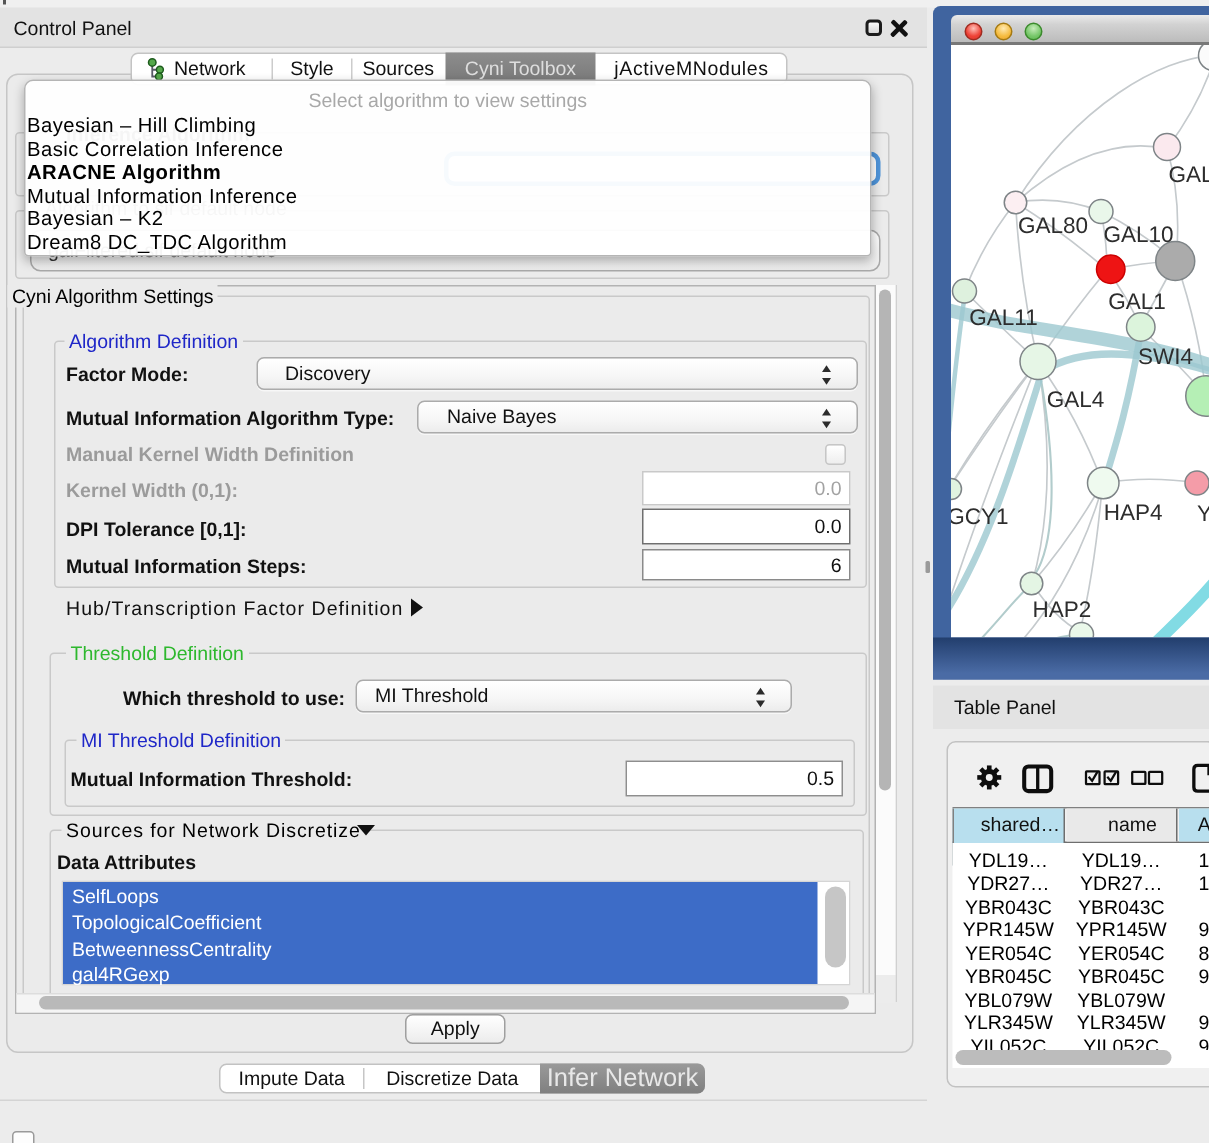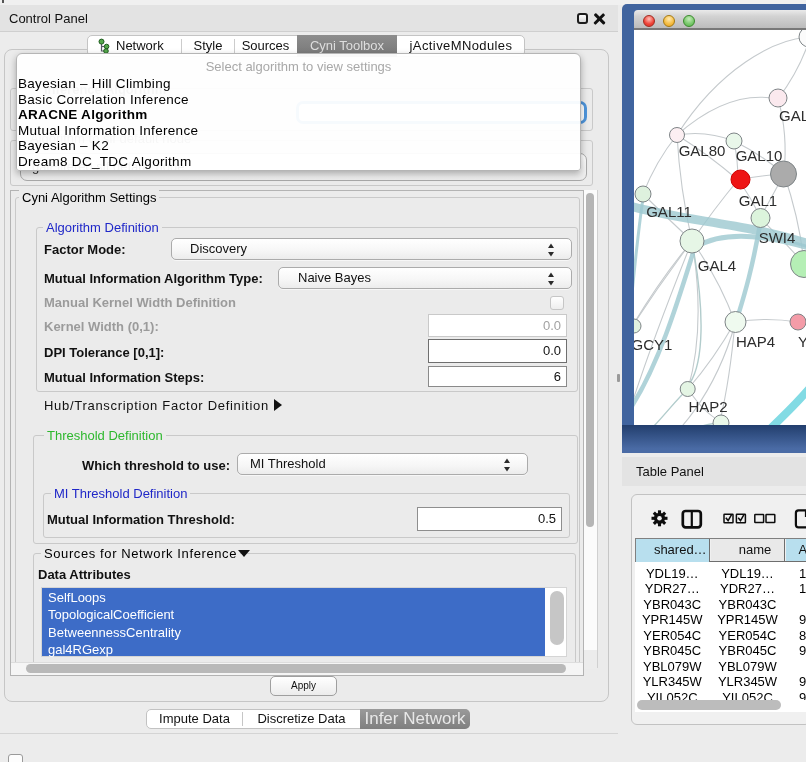--- a/index.html
+++ b/index.html
@@ -37,21 +37,21 @@
 <div class="groupbox" style="left:10px;top:88px;width:583px;height:43px;"></div>
 <div class="abs" style="left:296px;top:101px;width:291px;height:23px;border:3px solid #4e94da;border-radius:7px;background:#fff;"></div>
 <div class="groupbox" style="left:10px;top:140px;width:583px;height:46px;"></div>
 <div class="lbl bold" style="left:44px;top:82px;color:#444;">Inference Algorithm</div>
 <div class="lbl" style="left:30px;top:131px;color:#555;">Algorithm to sif default node</div>
 <div class="abs" style="left:20px;top:153px;width:567px;height:28px;background:linear-gradient(#ffffff,#ececec);border:1.5px solid #a9a9a9;border-radius:7px;font-size:13px;color:#333;line-height:25px;padding-left:11px;">galFiltered.sif default node</div>
 
 <div class="abs" style="left:10px;top:190px;width:574px;height:486px;background:#ebebeb;border:1px solid #b3b3b3;"></div>
 
 <div class="groupbox" style="left:15px;top:197px;width:565px;height:469px;"></div>
-<div class="gtitle" style="left:19px;top:190px;text-align:right;">Cyni Algorithm Settings</div>
+<div class="gtitle" style="left:5px;top:190px;text-align:right;">Cyni Algorithm Settings</div>
 
 <div class="groupbox" style="left:36px;top:227px;width:542px;height:165px;"></div>
 <div class="gtitle" style="left:43px;top:220px;color:#1f27c8;">Algorithm Definition</div>
 
 <div class="lbl bold" style="left:44px;top:242px;">Factor Mode:</div>
 <div class="combo" style="left:171px;top:238px;width:401px;padding-left:18px;">Discovery<svg class="arr" viewBox="0 0 8 14">
       <path d="M4 0.5 L7 5 L1 5 Z" fill="#2b2b2b"></path>
       <path d="M4 13.5 L7 9 L1 9 Z" fill="#2b2b2b"></path>
     </svg></div>
 
@@ -85,36 +85,36 @@
       <path d="M4 13.5 L7 9 L1 9 Z" fill="#2b2b2b"></path>
     </svg></div>
 
 <div class="groupbox" style="left:43px;top:493px;width:527px;height:45px;"></div>
 <div class="gtitle" style="left:51px;top:486px;color:#1f27c8;">MI Threshold Definition</div>
 
 <div class="lbl bold" style="left:47px;top:512px;">Mutual Information Threshold:</div>
 <div class="field" style="left:417px;top:507px;width:145px;height:24px;line-height:22px;">0.5</div>
 
 <div class="groupbox" style="left:33px;top:553px;width:543px;height:112px;"></div>
-<div class="gtitle" style="left:41px;top:546px;letter-spacing:0.6px;">Sources for Network Inference</div>
+<div class="gtitle" style="left:41px;top:546px;letter-spacing:0.6px;">Sources for Network Discretize</div>
 <div class="abs" style="left:238px;top:550px;width:0;height:0;border-top:7px solid #111;border-left:6px solid transparent;border-right:6px solid transparent;"></div>
 
 <div class="lbl bold" style="left:38px;top:567px;">Data Attributes</div>
 <div class="abs" style="left:41px;top:587px;width:526px;height:70px;background:#fff;border:1px solid #d5d5d5;"></div>
 <div class="abs" style="left:42px;top:588px;width:503px;height:68px;background:#3d6cc7;color:#fff;font-size:13px;line-height:17.3px;padding:1px 0 0 6px;">SelfLoops<br>TopologicalCoefficient<br>BetweennessCentrality<br>gal4RGexp</div>
 <div class="abs" style="left:550px;top:591px;width:14px;height:54px;border-radius:7px;background:#c6c6c6;"></div>
 
 <div class="abs" style="left:11px;top:662px;width:572px;height:13px;background:#f5f5f5;border-top:1px solid #ddd;"></div>
 <div class="abs" style="left:26px;top:664px;width:540px;height:9px;border-radius:4.5px;background:#b9b9b9;"></div>
 
 <div class="abs" style="left:584px;top:190px;width:13px;height:460px;background:#fbfbfb;"></div>
 <div class="abs" style="left:585.5px;top:193px;width:8px;height:334px;border-radius:4px;background:#b5b5b5;"></div>
 <div class="abs" style="left:584px;top:650px;width:13px;height:19px;background:#ececec;"></div>
 
-<div class="abs" style="left:270px;top:676px;width:67px;height:20px;border:1px solid #9f9f9f;border-radius:5px;background:linear-gradient(#ffffff,#ececec);text-align:center;font-size:10px;line-height:18px;color:#111;">Apply</div>
+<div class="abs" style="left:270px;top:676px;width:67px;height:20px;border:1px solid #9f9f9f;border-radius:5px;background:linear-gradient(#ffffff,#ececec);text-align:center;font-size:13px;line-height:18px;color:#111;">Apply</div>
 
 <div class="abs" style="left:146px;top:709px;width:324px;height:20px;background:#fff;border:1px solid #c2c2c2;border-radius:5px;"></div>
 <div class="lbl" style="left:146px;top:709px;width:97px;height:36px;line-height:20px;text-align:center;">Impute Data</div>
 <div class="abs" style="left:242px;top:712px;width:1px;height:14px;background:#c6c6c6;"></div>
 <div class="lbl" style="left:243px;top:709px;width:117px;height:20px;line-height:20px;text-align:center;">Discretize Data</div>
 <div class="abs" style="left:360px;top:709px;width:110px;height:20px;background:linear-gradient(#9a9a9a,#7f7f7f);border-radius:0 5px 5px 0;color:#e8e8e8;font-size:17px;line-height:20px;text-align:center;">Infer Network</div>
 
 <div class="abs" style="left:0;top:733px;width:618px;height:1px;background:#d4d4d4;"></div>
 
 <div class="abs" style="left:8px;top:754px;width:15px;height:10px;border:1px solid #9a9a9a;border-radius:3px 3px 0 0;background:#fdfdfd;"></div>

